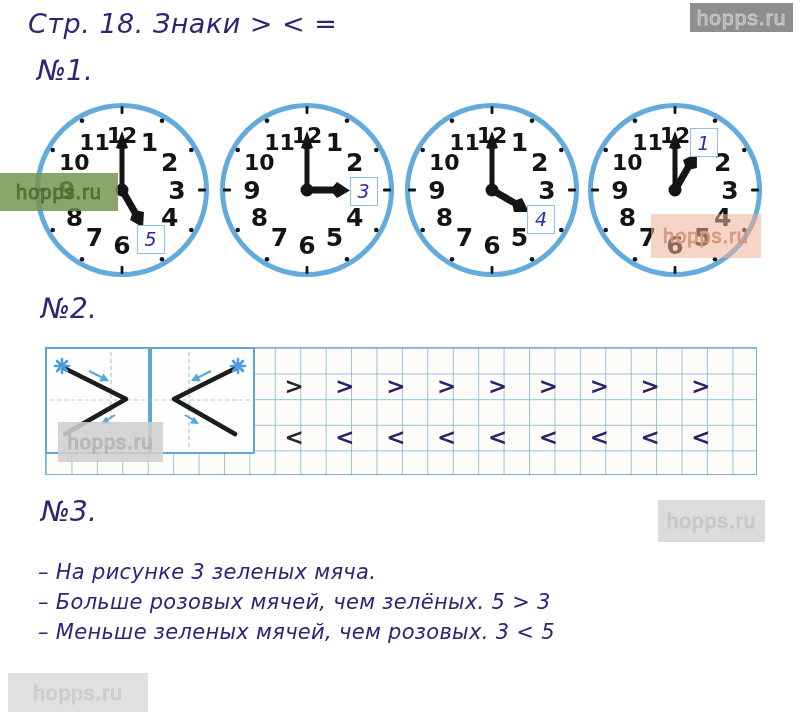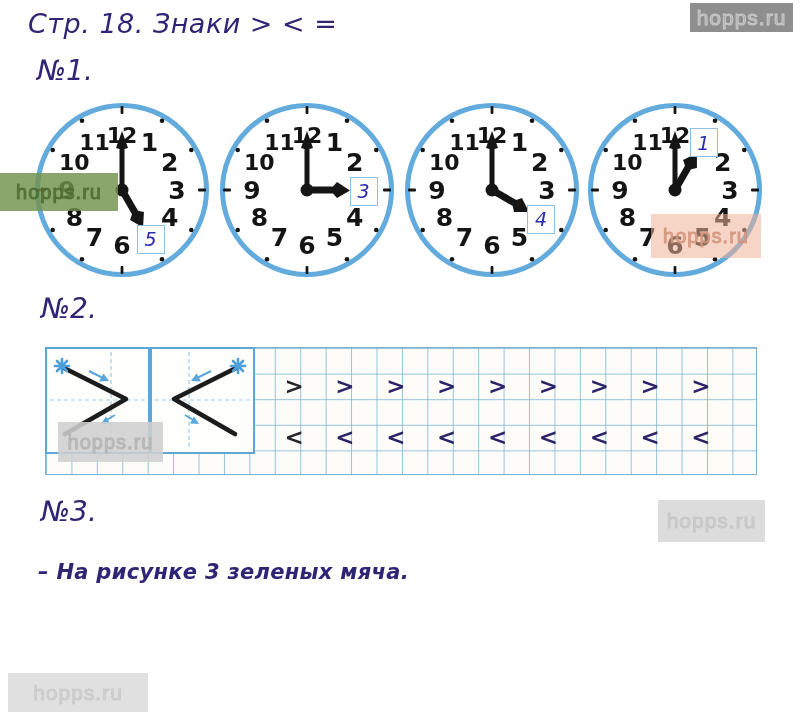--- a/index.html
+++ b/index.html
@@ -41,21 +41,21 @@
     background:#fefefc;box-sizing:border-box;
   }
   .example-box.e1{left:-1px;} .example-box.e2{left:104px;}
   .practice-symbol{
     position:absolute;width:25.43px;height:25.6px;line-height:25.6px;text-align:center;
     font-size:23px;font-weight:bold;font-family:"DejaVu Sans",sans-serif;
   }
 
   
   .statements{position:absolute;left:38px;top:557px;}
-  .statement{font-size:21px;line-height:30px;letter-spacing:.3px;font-weight:bold;}
+  .statement{font-size:21px;line-height:30px;letter-spacing:.3px;}
 
   
   .wm{
     position:absolute;display:flex;align-items:center;justify-content:center;
     font-family:"Liberation Sans",sans-serif;font-weight:normal;font-size:21px;
     z-index:5;letter-spacing:1px;
   }
   .wm-topright{left:690px;top:3px;width:103px;height:29px;background:#8e8e8e;color:#adadad;-webkit-text-stroke:1px #c9c9c9;}
   .wm-green{left:0;top:173px;width:118px;height:38px;background:rgba(113,146,77,.82);color:rgba(85,115,55,.85);-webkit-text-stroke:1px rgba(70,100,45,.7);font-size:20px;}
   .wm-pink{left:651px;top:214px;width:110px;height:44px;background:rgba(238,176,152,.55);color:rgba(220,160,135,.9);-webkit-text-stroke:1px rgba(205,140,115,.7);font-size:20px;}
@@ -274,20 +274,22 @@
       <span class="practice-symbol" style="left: 438.87px; top: 76.8px; color: rgb(43, 35, 104);">&lt;</span>
       <span class="practice-symbol" style="left: 489.73px; top: 76.8px; color: rgb(43, 35, 104);">&lt;</span>
       <span class="practice-symbol" style="left: 540.59px; top: 76.8px; color: rgb(43, 35, 104);">&lt;</span>
       <span class="practice-symbol" style="left: 591.45px; top: 76.8px; color: rgb(43, 35, 104);">&lt;</span>
       <span class="practice-symbol" style="left: 642.31px; top: 76.8px; color: rgb(43, 35, 104);">&lt;</span>
     </div>
 
   <div class="ink task-label lbl3">№3.</div>
   <div class="statements">
     <div class="ink statement">– На рисунке 3 зеленых мяча.</div>
+    <div class="ink statement">– Больше розовых мячей, чем зелёных. 5 &gt; 3</div>
+    <div class="ink statement">– Меньше зеленых мячей, чем розовых. 3 &lt; 5</div>
   </div>
 
   <div class="wm wm-topright">hopps.ru</div>
   <div class="wm wm-green">hopps.ru</div>
   <div class="wm wm-pink">hopps.ru</div>
   <div class="wm wm-grid">hopps.ru</div>
   <div class="wm wm-task3">hopps.ru</div>
   <div class="wm wm-bottomleft">hopps.ru</div>
 
 </div>

